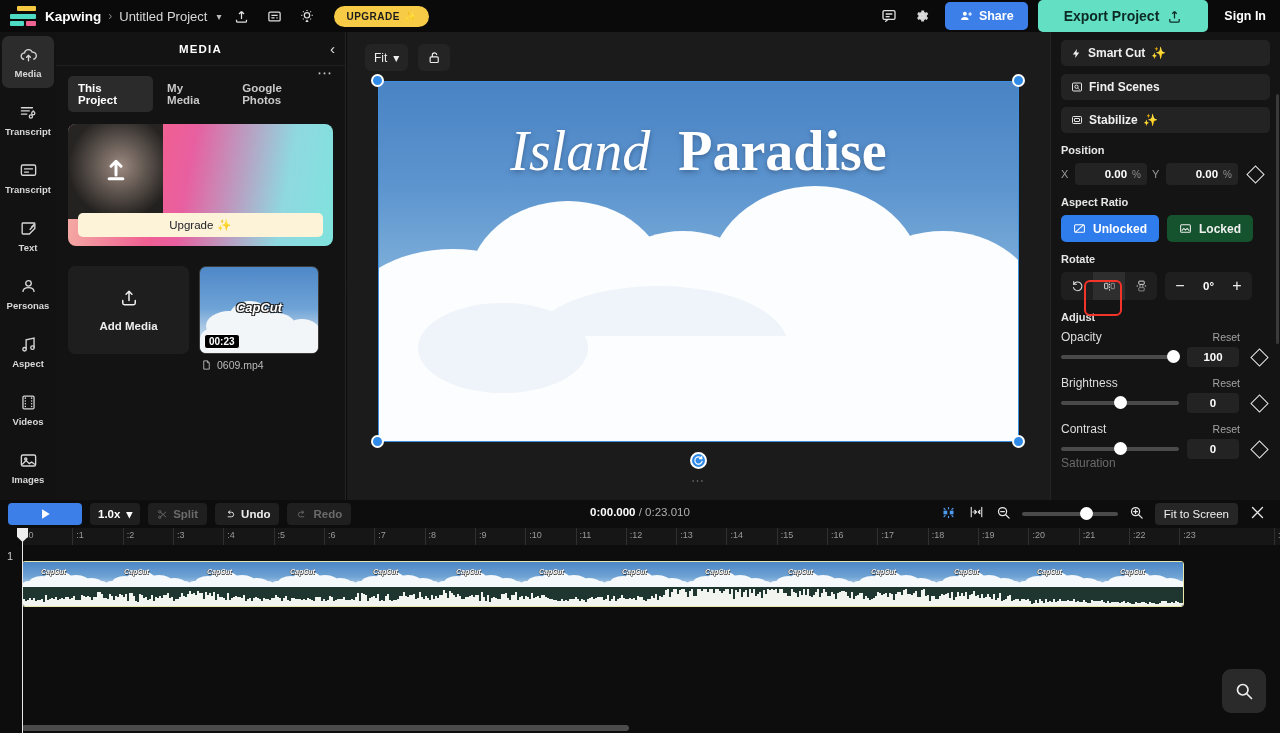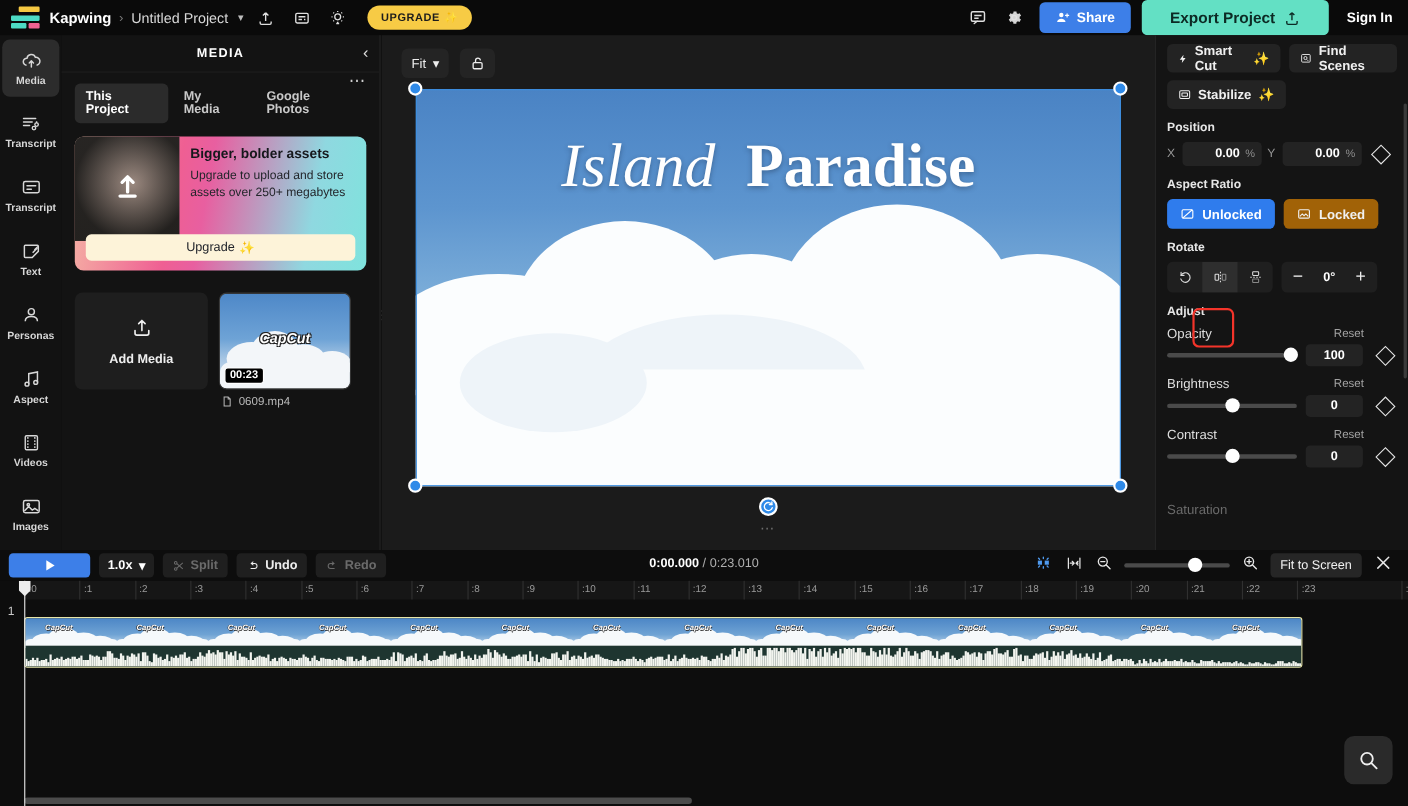--- a/index.html
+++ b/index.html
@@ -167,41 +167,41 @@
   .right {
     position:absolute; left:1050px; top:32px; width:230px; height:468px;
     background:#141414; border-left:1px solid #242424; overflow:hidden;
   }
   .rtabs { display:flex; align-items:flex-end; height:30px; padding:0 8px; gap:11px;
            border-bottom:1px solid #262626;}
   .rtab { font-size:10.5px; font-weight:bold; color:#9d9d9d; padding-bottom:6px;
           letter-spacing:.3px;}
   .rtab.active { color:#fff; border-bottom:2px solid #fff; padding-bottom:4px;}
   .rbody { padding:8px 10px 0 10px; position:relative; height:438px;}
-  .btn-row { display:flex; gap:8px; margin-bottom:7px; }
+  .btn-row { display:flex; gap:8px; margin-bottom:7px;flex-direction:column; }
   .rbtn {
     background:#232323; border-radius:5px; height:26px; padding:0 10px;
     display:flex; align-items:center; gap:6px; font-size:12px;
     font-weight:bold; color:#f0f0f0;
   }
   .sec-label { font-size:11px; font-weight:bold; color:#e6e6e6; margin:11px 0 7px; }
   .pos-row { display:flex; align-items:center; gap:5px; }
   .axis { font-size:11px; color:#9a9a9a; width:9px; }
   .numfield {
     background:#232323; border-radius:4px; height:22px; width:72px;
     display:flex; align-items:center; justify-content:flex-end; padding:0 6px;
     gap:5px;
   }
   .numfield .v { font-size:11.5px; font-weight:bold; color:#fff; }
   .numfield .u { font-size:10px; color:#8d8d8d; }
   .diamond { width:13px; height:13px; border:1.5px solid #e4e4e4; transform:rotate(45deg);
              margin-left:6px; flex:0 0 13px;}
   .ar-row { display:flex; gap:8px; }
   .ar-btn {
-    background:#a16207; border-radius:5px; height:27px; padding:0 12px;
+    background:#14532d; border-radius:5px; height:27px; padding:0 12px;
     display:flex; align-items:center; gap:7px; font-size:12px; color:#f0f0f0;
     font-weight:bold;
   }
   .ar-btn.on { background:#2f7ced; color:#fff; }
   .rot-row { display:flex; align-items:center; gap:8px; }
   .rot-group { display:flex; background:#1f1f1f; border-radius:5px; overflow:hidden; }
   .rot-cell { width:32px; height:28px; display:flex; align-items:center;
               justify-content:center; color:#ddd; }
   .rot-cell.sel { background:#2e2e2e; }
   .hl-box { position:absolute; left:1084px; top:280px; width:38px; height:36px;
@@ -445,24 +445,20 @@
       <span class="dots">⋯</span>
     </div>
 
     <div class="promo">
       <div class="promo-img">
         <span class="promo-up">
           <svg width="30" height="30" viewBox="0 0 24 24" fill="none" stroke="#fff" stroke-width="2.4" stroke-linecap="round">
             <path d="M12 16V5M12 5l-4 4M12 5l4 4M6.5 19h11"></path>
           </svg>
         </span>
-      </div>
-      <div class="promo-txt">
-        <div class="promo-h">Bigger, bolder assets</div>
-        <div class="promo-p">Upgrade to upload and store assets over 250+ megabytes</div>
       </div>
       <div class="promo-btn">
         <span>Upgrade</span>
         <span>✨</span>
       </div>
     </div>
 
     <div class="media-grid">
       <div class="add-media">
         <span>

